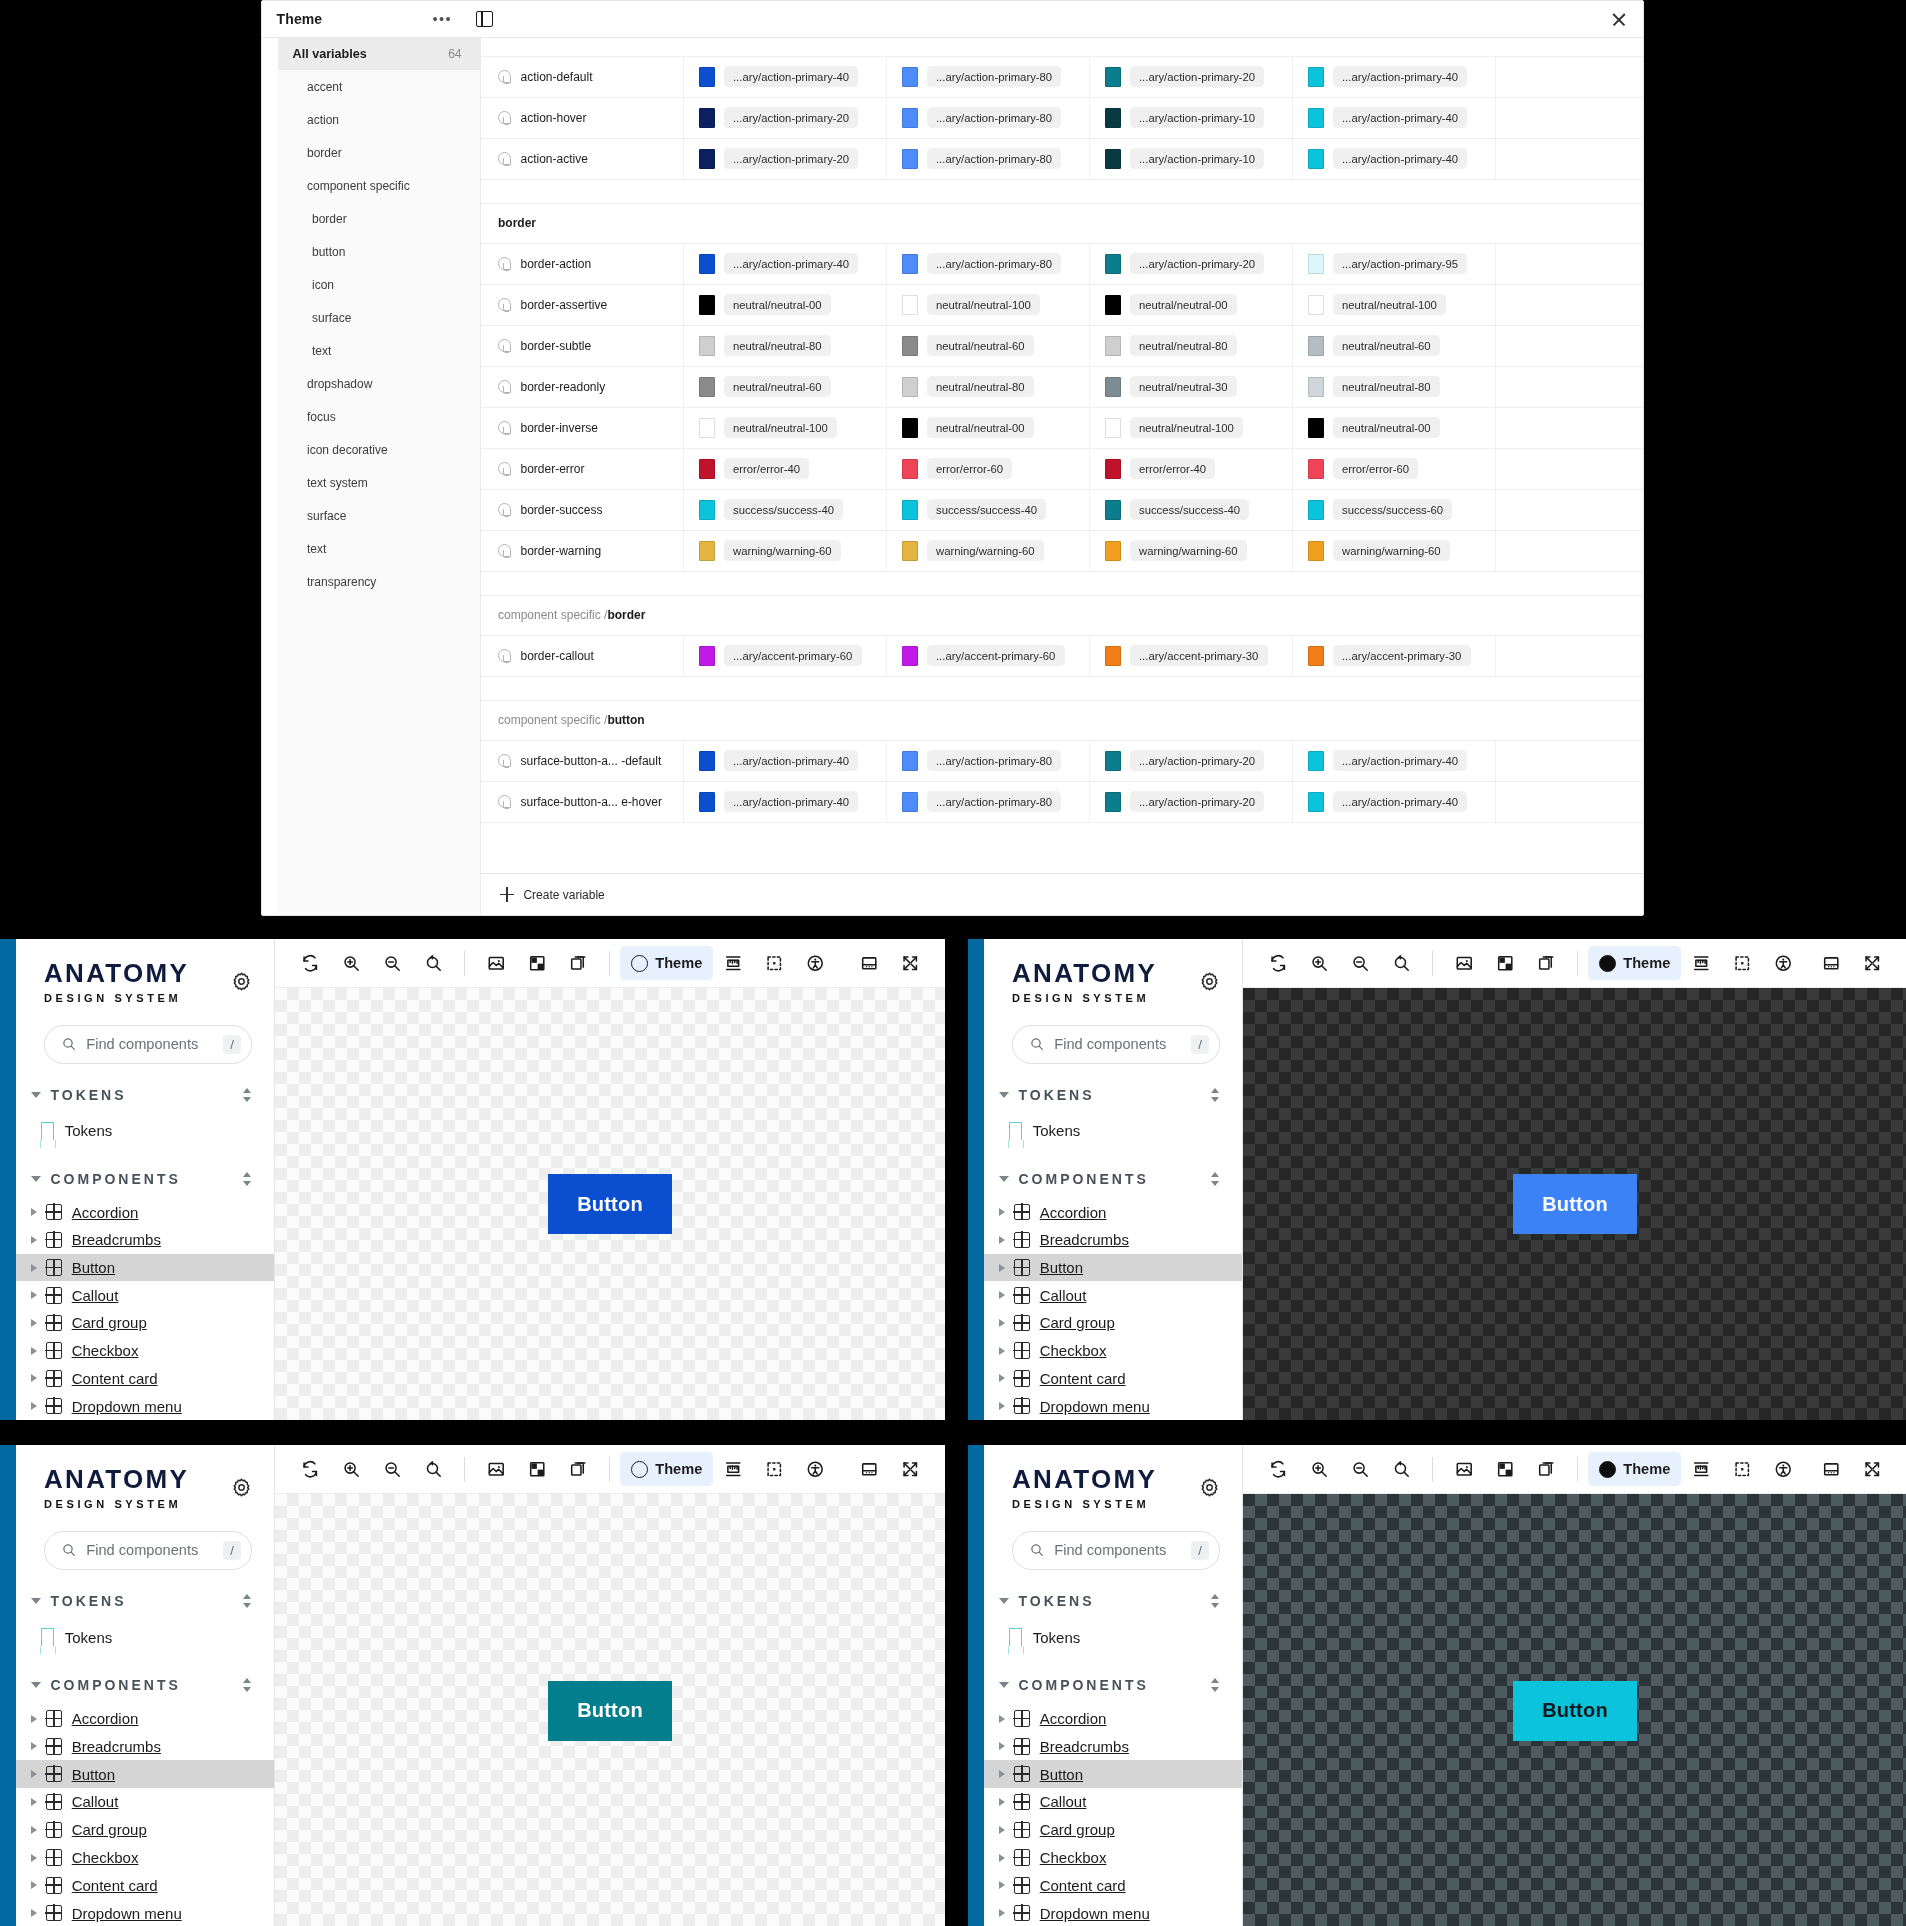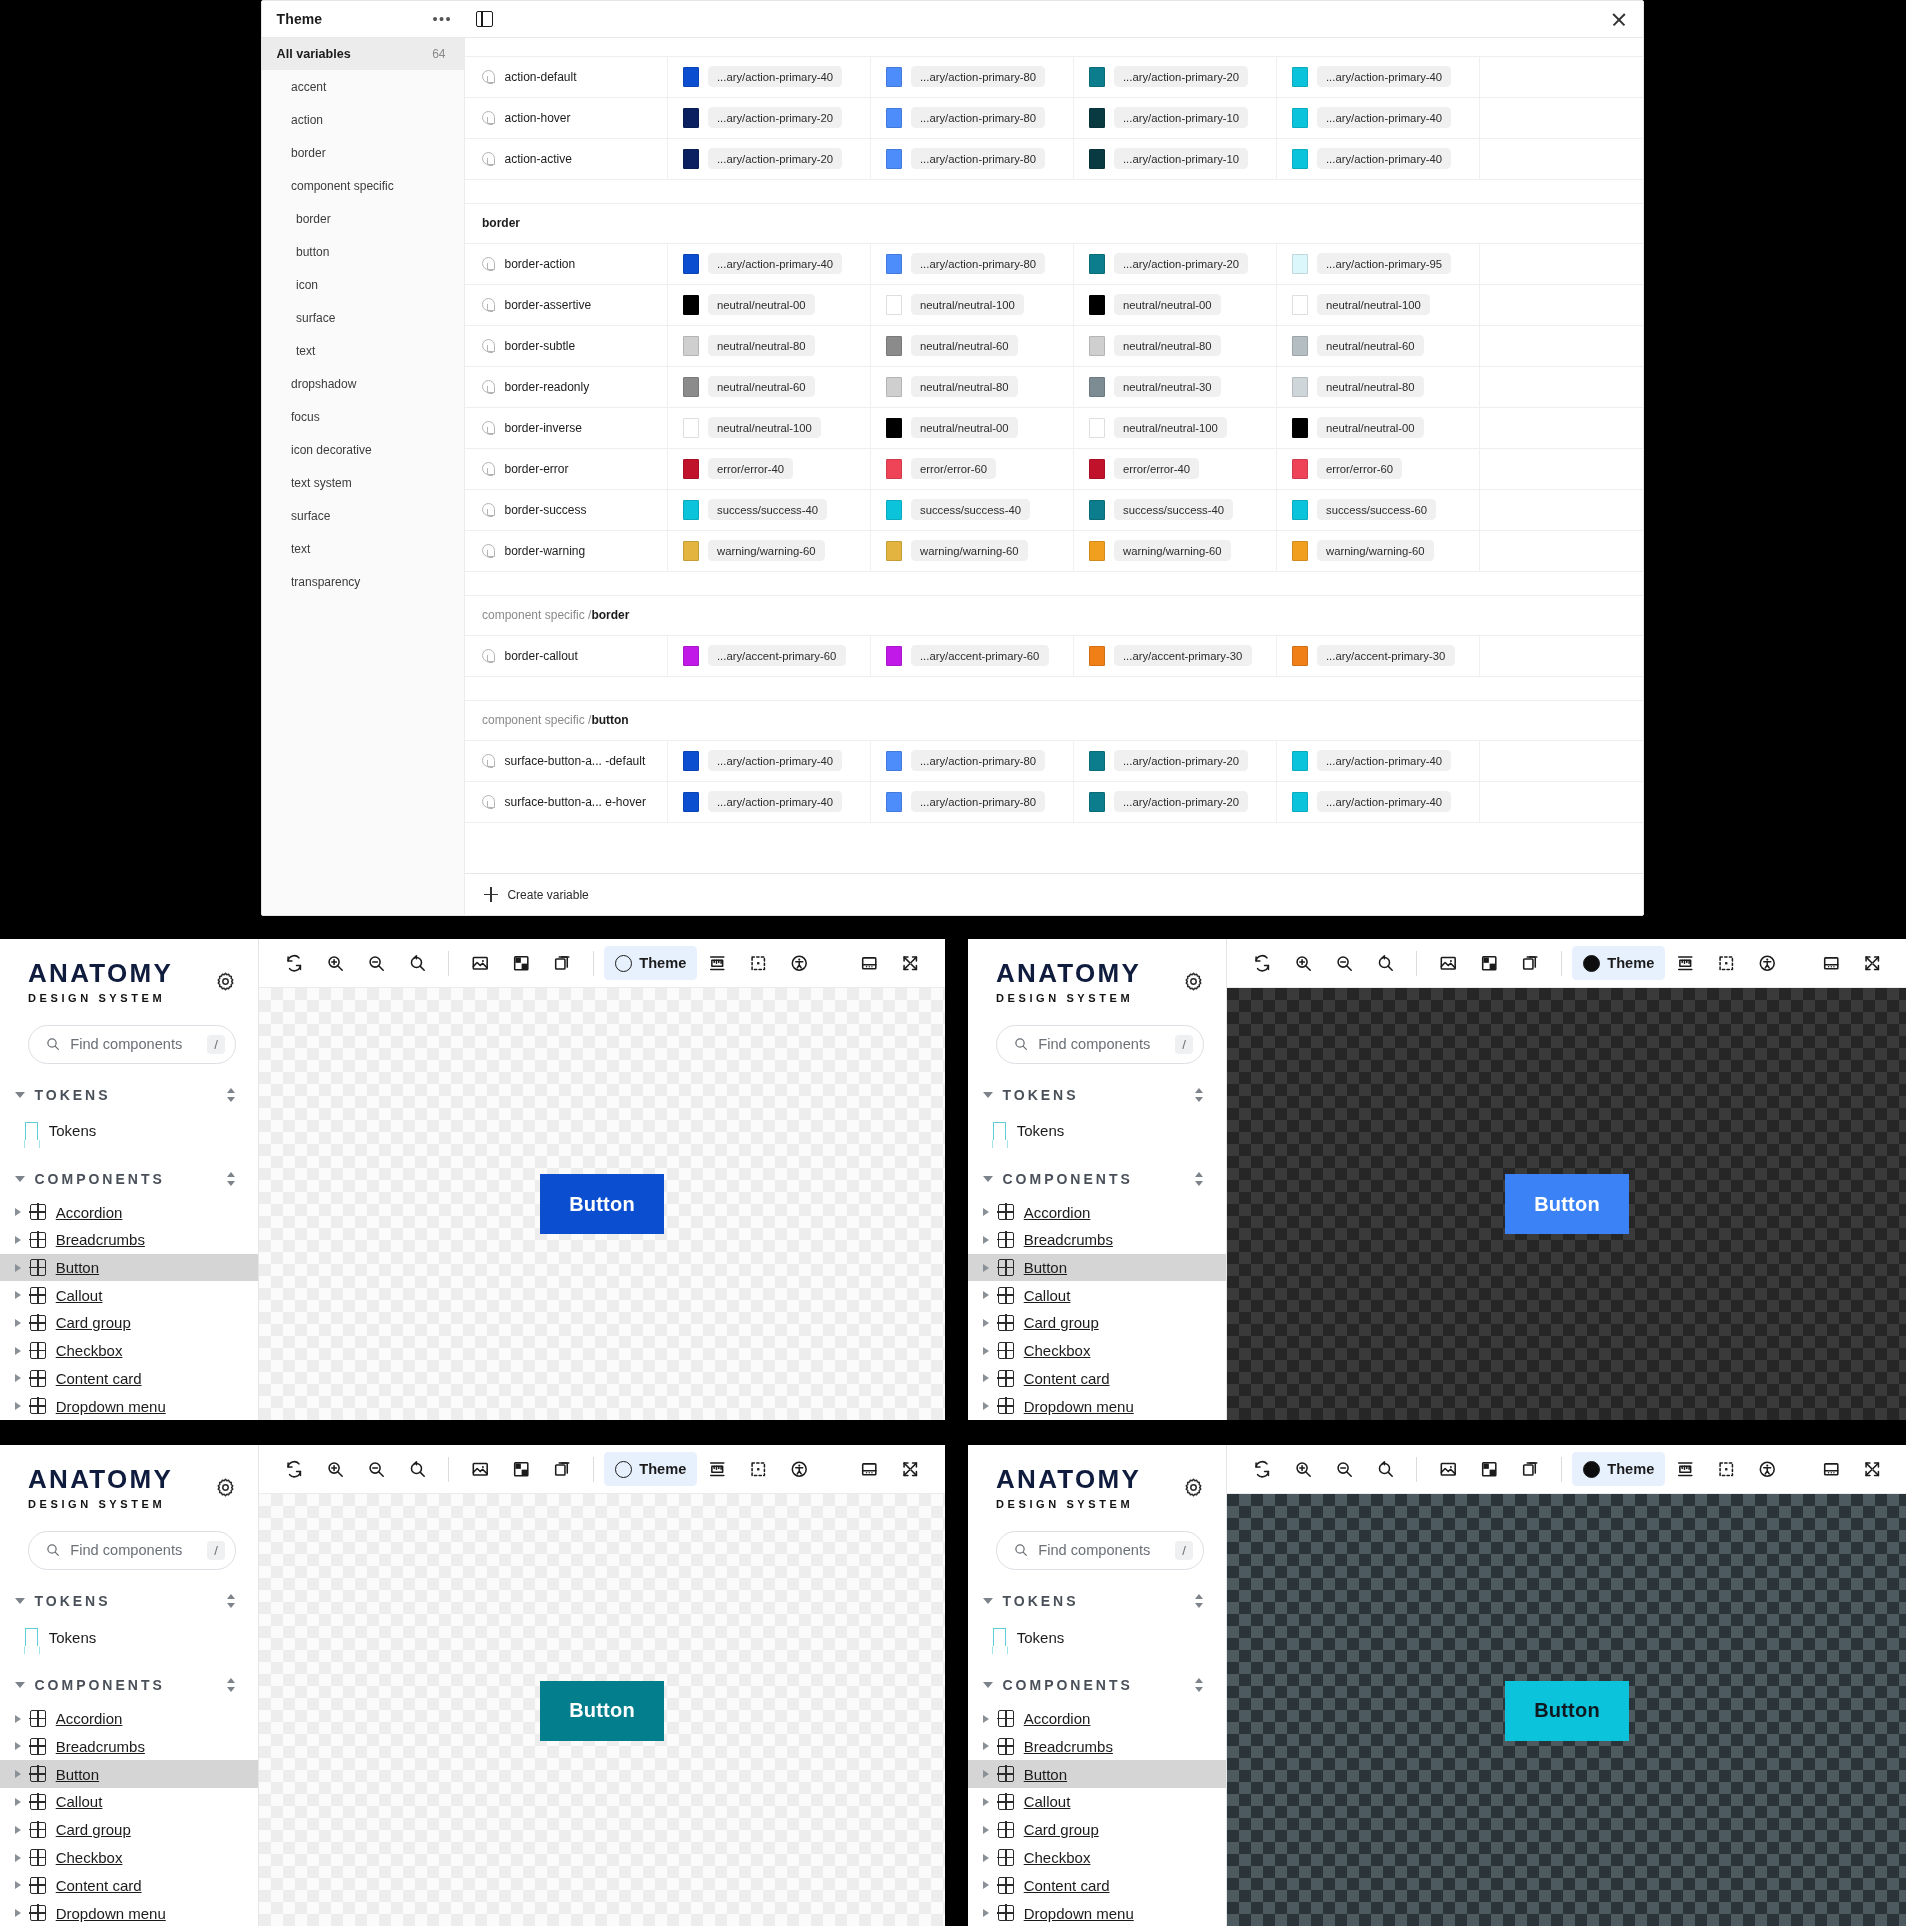--- a/index.html
+++ b/index.html
@@ -25,21 +25,21 @@
   .vm-title{ font-size:14px; font-weight:700; color:#1b1b1b; letter-spacing:0.1px;}
   .vm-dots{ font-size:14.6px; color:#555; letter-spacing:1.3px; line-height:6.6px; cursor:pointer;}
   .vm-tb-right{ flex:1; display:flex; align-items:center; padding-left:10.6px;}
   .icon-panel{ width:17px;height:16px;border:1.6px solid #1b1b1b;border-radius:2px;position:relative;}
   .icon-panel:after{ content:""; position:absolute; left:4.6px; top:-0.3px; bottom:-0.3px; width:1.6px; background:#1b1b1b;}
   .vm-close{ position:absolute; right:14.6px; top:50%; transform:translateY(-50%);
     width:18.5px;height:18.5px; cursor:pointer;}
   .vm-close:before,.vm-close:after{content:"";position:absolute;left:1.3px;top:8.6px;width:16px;height:1.5px;background:#333;}
   .vm-close:before{transform:rotate(45deg);} .vm-close:after{transform:rotate(-45deg);}
 
-  .vm-body{ flex:1; display:flex; min-height:0; }
+  .vm-body{ flex:1; display:flex; min-height:0;margin-left:16px; }
 
   
   .vm-nav{ width:203px; flex:0 0 203px; background:#fafafa; border-right:0.7px solid #ececec;
     padding-top:0; overflow:hidden;}
   .vm-nav-all{ height:32px; display:flex; align-items:center; justify-content:space-between;
     padding:0 18.5px 0 14.6px; background:#ececec; font-size:12.6px; font-weight:700; color:#1b1b1b;}
   .vm-nav-all .cnt{ color:#8a8a8a; font-weight:400; font-size:12px;}
   .vm-nav-item{ height:33px; display:flex; align-items:center; padding-left:29px;
     font-size:12px; color:#3c3c3c; cursor:pointer;}
   .vm-nav-item.sub{ padding-left:34px; }
@@ -80,21 +80,21 @@
      align-items:center; gap:9.3px; padding-left:18.5px; background:#fff;}
   .plus-ico{ width:14.6px;height:14.6px;position:relative;flex:0 0 14.6px;}
   .plus-ico:before,.plus-ico:after{content:"";position:absolute;background:#333;}
   .plus-ico:before{left:0;top:6.6px;width:14.6px;height:1.5px;}
   .plus-ico:after{top:0;left:6.6px;height:14.6px;width:1.5px;}
   .vm-footer span{ font-size:12px; color:#2b2b2b;}
   .col-plus{ display:flex;align-items:center;justify-content:flex-start;padding-left:17px;}
 
   
   .grid4{ position:absolute; left:0; top:939px; width:1906px; height:988px; }
-  .panel{ position:absolute; background:#0369a1; display:flex; overflow:hidden;}
+  .panel{ position:absolute; background:#0369a1; display:flex; overflow:hidden;padding-left:16px;}
   .p-tl{ left:0;    top:0;    width:945px; height:481px;}
   .p-tr{ left:968px;top:0;   width:939px; height:481px;}
   .p-bl{ left:0;    top:506px;width:945px; height:482px;}
   .p-br{ left:968px;top:506px;width:939px;height:482px;}
 
   .side{ width:259px; flex:0 0 259px; background:#fff; border-right:0.7px solid #e6e6e6;
      display:flex; flex-direction:column; padding-top:14.6px;}
   .brand{ position:relative; padding:6.6px 0 0 28px;}
   .brand h1{ font-size:26px; font-weight:700; letter-spacing:2.3px; color:#101c3d; line-height:1;}
   .brand h2{ font-size:11px; font-weight:700; letter-spacing:3.6px; color:#111; margin-top:6px;}

